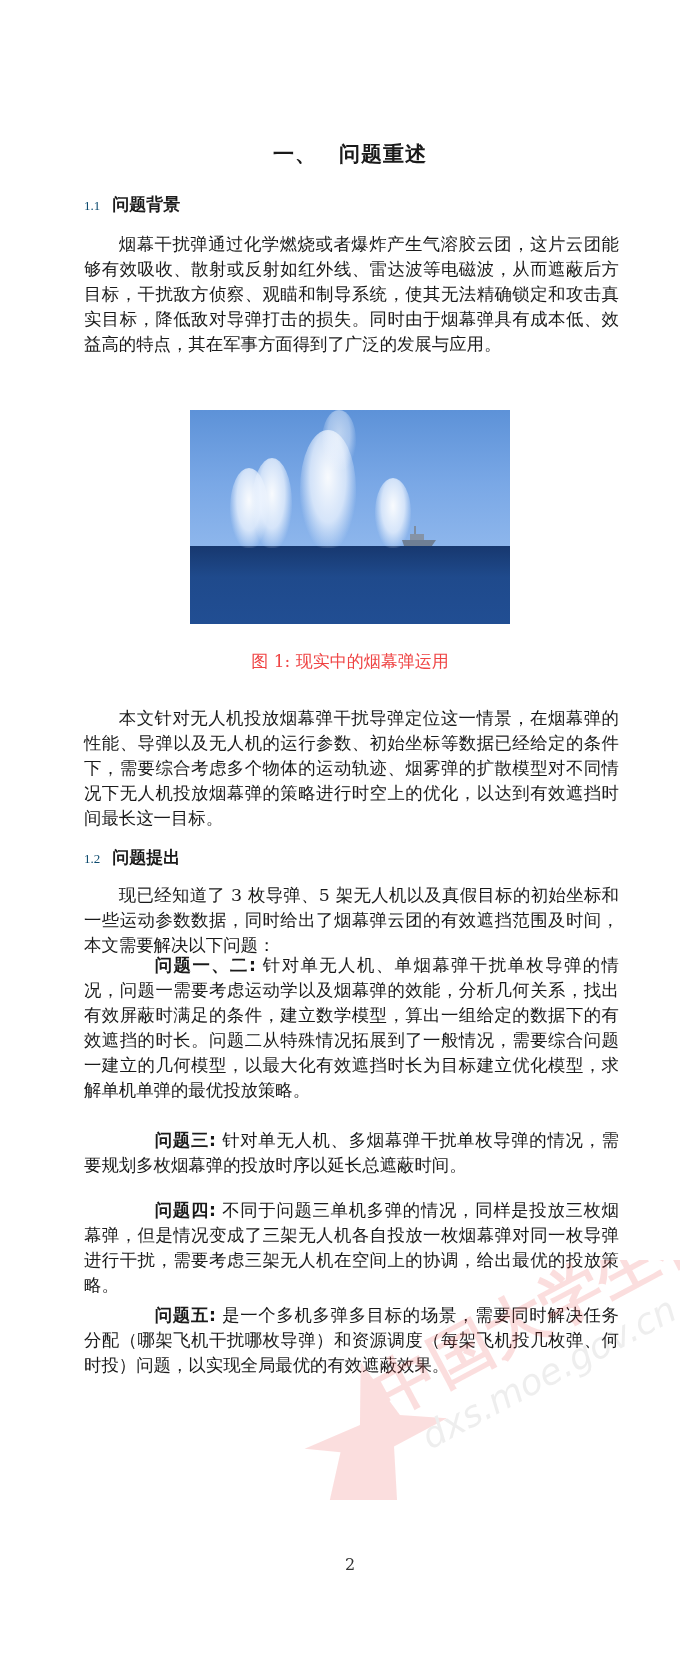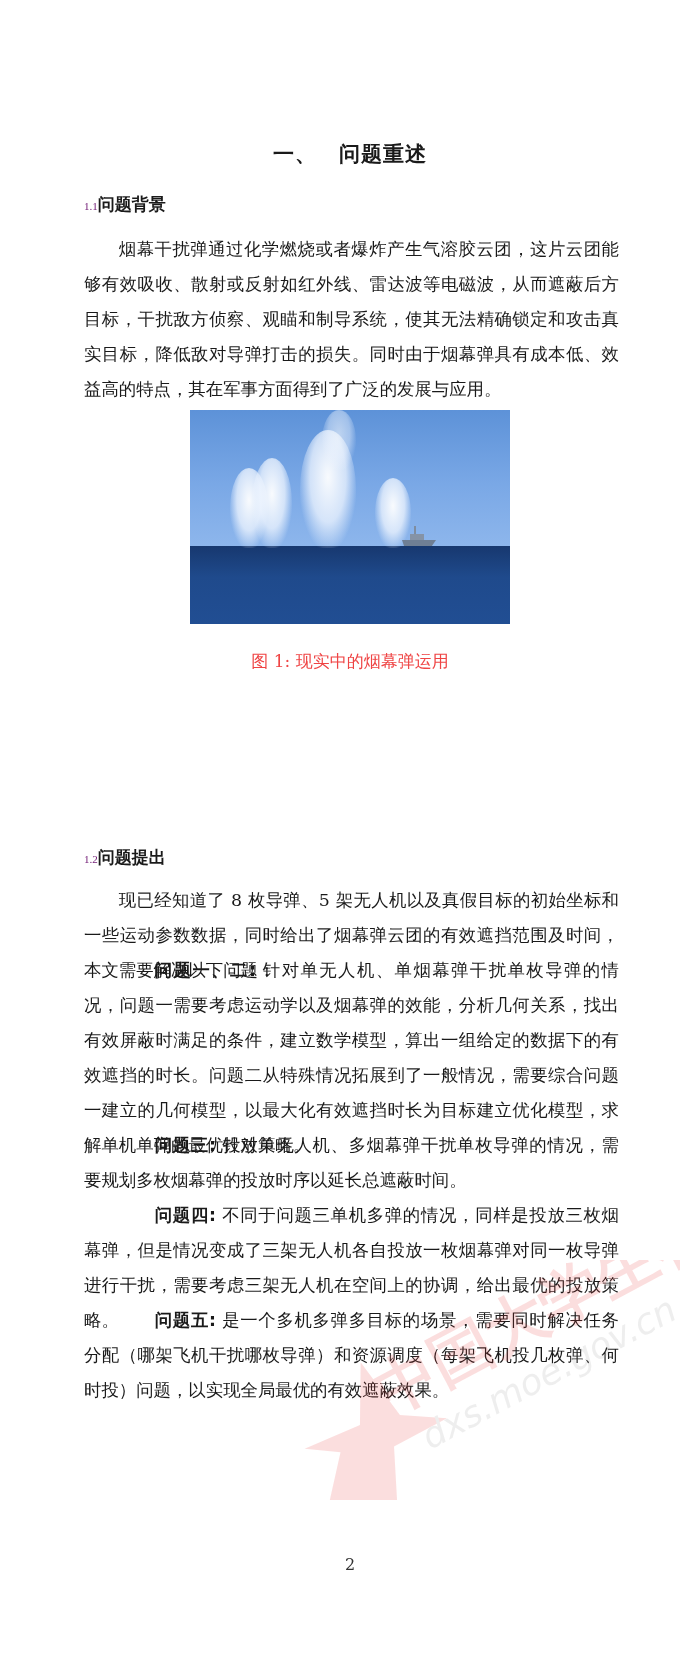--- a/index.html
+++ b/index.html
@@ -36,29 +36,30 @@
     .section-heading {
       position: absolute;
       left: 84px;
       font-size: 17px;
       font-family: "DejaVu Sans", "Liberation Sans", sans-serif;
       font-weight: bold;
     }
     .section-heading .sec-num {
       font-family: "Liberation Serif", serif;
       font-weight: normal;
-      color: #701a75;
-      font-size: 11px;
+      color: #0c4a6e;
+      margin-right: 12px;
+      font-size: 13px;
     }
     .para {
       position: absolute;
       left: 84px;
       width: 535px;
       font-size: 17.4px;
-      line-height: 35px;
+      line-height: 25px;
       text-align: justify;
       text-indent: 2em;
       margin: 0;
     }
     .para .lead {
       font-weight: bold;
       font-family: "DejaVu Sans", "Liberation Sans", sans-serif;
       padding-left: 36px;
     }
     .figure {
@@ -150,26 +151,27 @@
     <div class="smoke" style="left:185px; top:68px; width:36px; height:70px;"></div>
     <div class="ship">
       <div class="mast"></div>
       <div class="super"></div>
       <div class="hull"></div>
     </div>
   </div>
 
   <div class="caption">图 1: 现实中的烟幕弹运用</div>
 
+  <p class="para" style="top:706px;">本文针对无人机投放烟幕弹干扰导弹定位这一情景，在烟幕弹的性能、导弹以及无人机的运行参数、初始坐标等数据已经给定的条件下，需要综合考虑多个物体的运动轨迹、烟雾弹的扩散模型对不同情况下无人机投放烟幕弹的策略进行时空上的优化，以达到有效遮挡时间最长这一目标。</p>
 
   <div class="section-heading" style="top:846px;">
     <span class="sec-num">1.2</span><span>问题提出</span>
   </div>
 
-  <p class="para" style="top:883px;">现已经知道了 8 枚导弹、5 架无人机以及真假目标的初始坐标和一些运动参数数据，同时给出了烟幕弹云团的有效遮挡范围及时间，本文需要解决以下问题：</p>
+  <p class="para" style="top:883px;">现已经知道了 3 枚导弹、5 架无人机以及真假目标的初始坐标和一些运动参数数据，同时给出了烟幕弹云团的有效遮挡范围及时间，本文需要解决以下问题：</p>
 
   <p class="para" style="top:953px;"><span class="lead">问题一、二:</span><span> 针对单无人机、单烟幕弹干扰单枚导弹的情况，问题一需要考虑运动学以及烟幕弹的效能，分析几何关系，找出有效屏蔽时满足的条件，建立数学模型，算出一组给定的数据下的有效遮挡的时长。问题二从特殊情况拓展到了一般情况，需要综合问题一建立的几何模型，以最大化有效遮挡时长为目标建立优化模型，求解单机单弹的最优投放策略。</span></p>
 
   <p class="para" style="top:1198px;"><span class="lead">问题四:</span><span> 不同于问题三单机多弹的情况，同样是投放三枚烟幕弹，但是情况变成了三架无人机各自投放一枚烟幕弹对同一枚导弹进行干扰，需要考虑三架无人机在空间上的协调，给出最优的投放策略。</span></p>
 
   <p class="para" style="top:1128px;"><span class="lead">问题三:</span><span> 针对单无人机、多烟幕弹干扰单枚导弹的情况，需要规划多枚烟幕弹的投放时序以延长总遮蔽时间。</span></p>
 
   <p class="para" style="top:1303px;"><span class="lead">问题五:</span><span> 是一个多机多弹多目标的场景，需要同时解决任务分配（哪架飞机干扰哪枚导弹）和资源调度（每架飞机投几枚弹、何时投）问题，以实现全局最优的有效遮蔽效果。</span></p>
 
   <svg class="watermark" viewBox="0 0 450 240">

